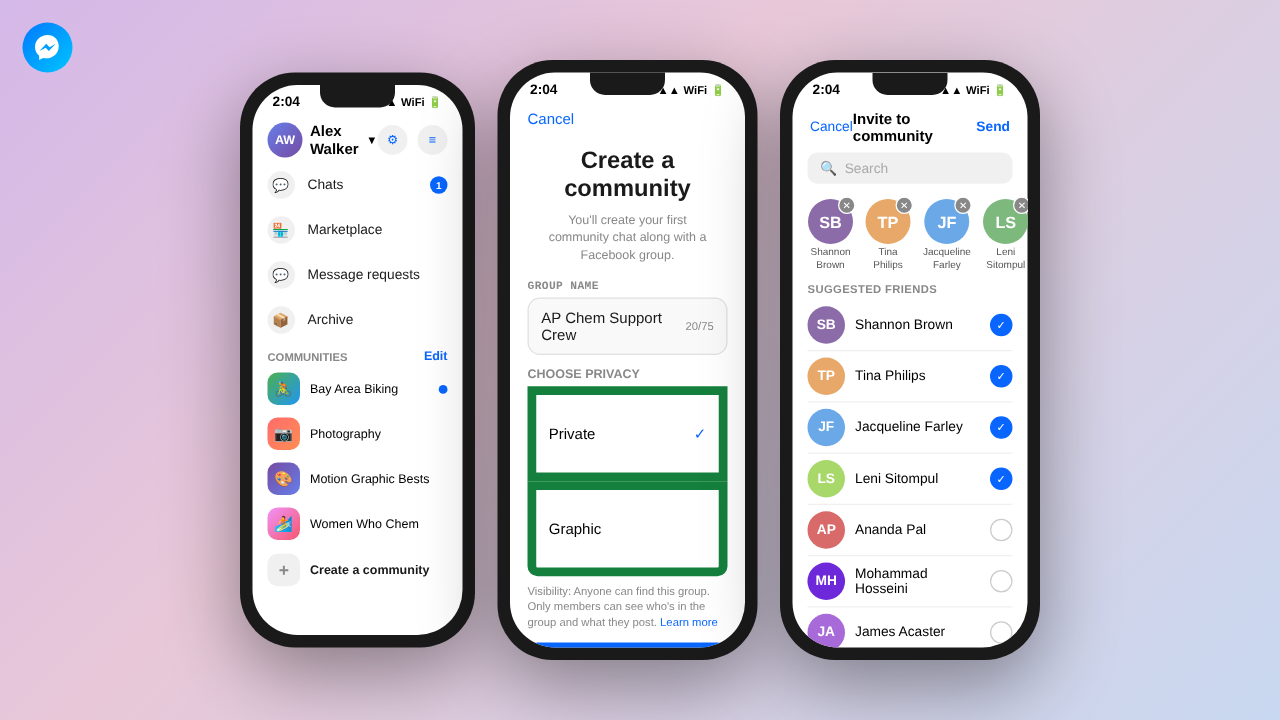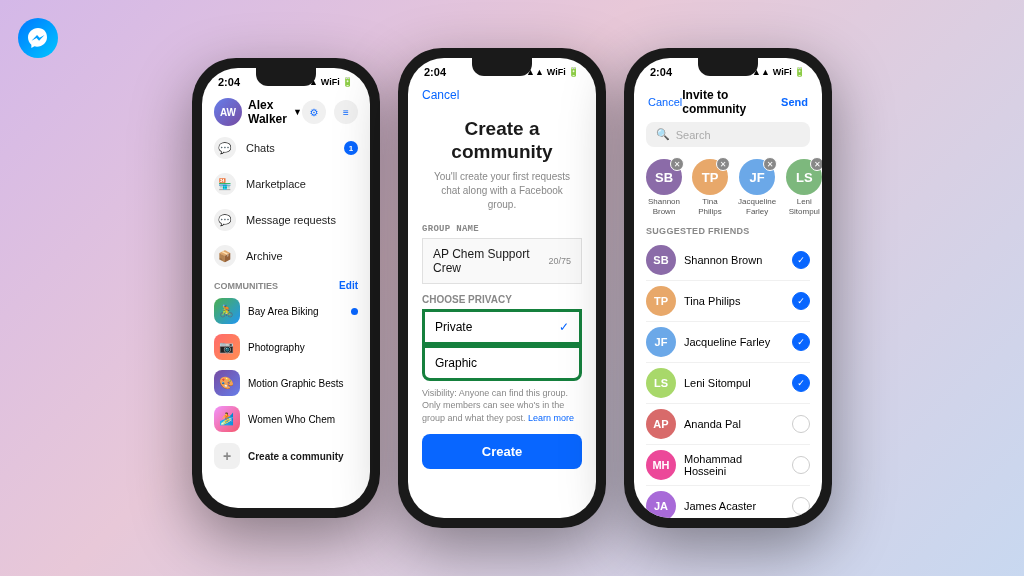--- a/index.html
+++ b/index.html
@@ -265,21 +265,21 @@
       color: #888;
       font-weight: 600;
       margin-bottom: 4px;
       text-transform: uppercase;
       letter-spacing: 0.3px;
       font-family: Liberation Mono, monospace;
     }
     .form-input {
       width: 100%;
       border: 1px solid #e0e0e0;
-      border-radius: 0;
+      border-radius: 10px;
       padding: 8px 10px;
       font-size: 12px;
       color: #1a1a1a;
       background: #f9f9f9;
       display: flex;
       align-items: center;
       justify-content: space-between;
     }
     .char-count {
       font-size: 9px;
@@ -291,22 +291,22 @@
       color: #888;
       font-weight: 600;
       margin: 10px 0 4px;
       text-transform: uppercase;
     }
 
     .privacy-option {
       display: flex;
       align-items: center;
       justify-content: space-between;
-      padding: 8px 10px;
-      border: 3px solid #15803d;
+      padding: 24px 10px;
+      border: 7px solid #15803d;
       font-size: 12px;
       cursor: pointer;
     }
     .privacy-option:first-of-type {
       border-radius: 8px 8px 0 0;
       border-bottom: none;
       background: #fff;
     }
     .privacy-option.public {
       border-radius: 0 0 8px 8px;
@@ -548,21 +548,21 @@
           <span>🔋</span>
         </div>
       </div>
 
       <div class="screen-nav">
         <span class="nav-cancel">Cancel</span>
         <span></span>
       </div>
 
       <div class="create-title">Create a community</div>
-      <div class="create-subtitle">You'll create your first requests chat along with a Facebook group.</div>
+      <div class="create-subtitle">You'll create your first community chat along with a Facebook group.</div>
 
       <div class="form-section">
         <div class="form-label">Group name</div>
         <div class="form-input">
           <span>AP Chem Support Crew</span>
           <span class="char-count">20/75</span>
         </div>
 
         <div class="form-label2">Choose privacy</div>
 
@@ -670,21 +670,21 @@
     <div class="friend-check selected">✓</div>
   </div>
           <div class="divider"></div>
           <div class="friend-item">
     <div class="friend-avatar" style="background:#D86A6A;">AP</div>
     <span class="friend-name">Ananda Pal</span>
     <div class="friend-check "></div>
   </div>
           <div class="divider"></div>
           <div class="friend-item">
-    <div class="friend-avatar" style="background:#ec4899;">MH</div>
+    <div class="friend-avatar" style="background:#6d28d9;">MH</div>
     <span class="friend-name">Mohammad Hosseini</span>
     <div class="friend-check "></div>
   </div>
           <div class="divider"></div>
           <div class="friend-item">
     <div class="friend-avatar" style="background:#A86AD8;">JA</div>
     <span class="friend-name">James Acaster</span>
     <div class="friend-check "></div>
   </div>
         </div>

